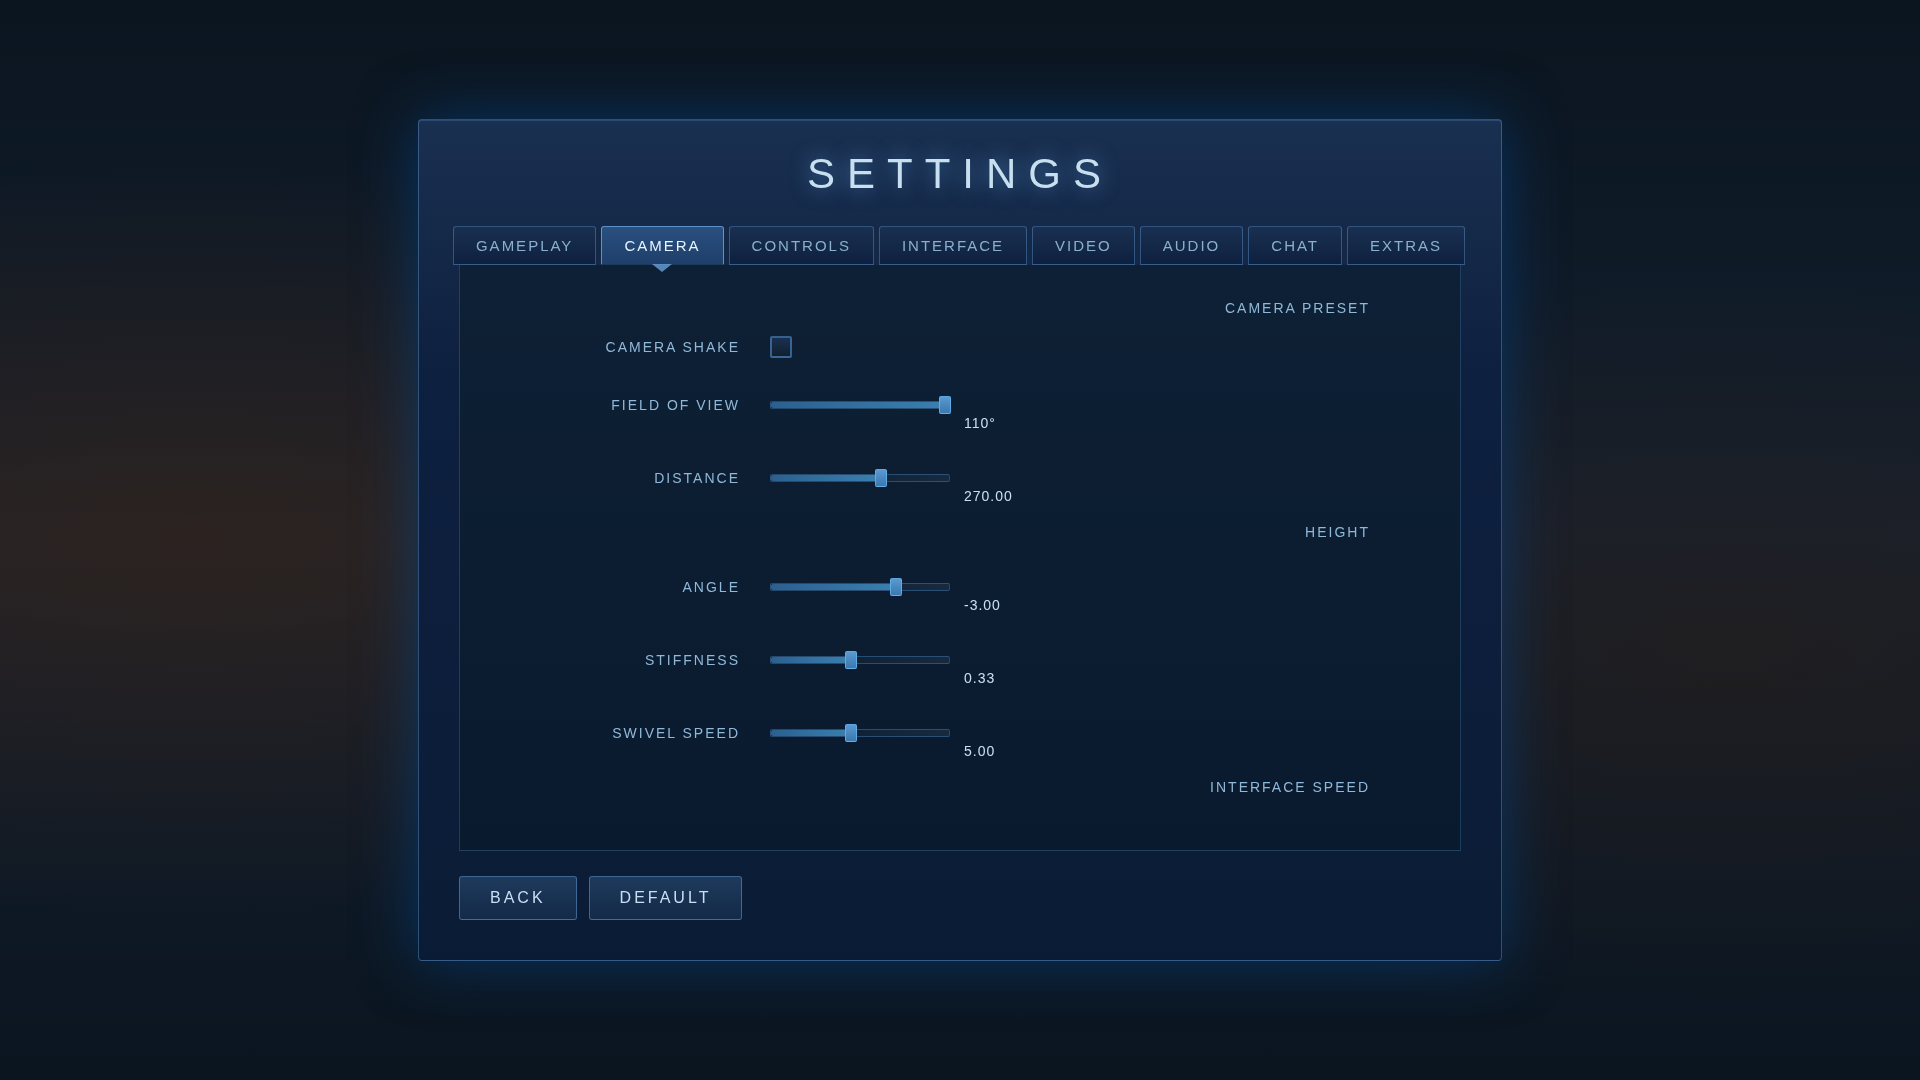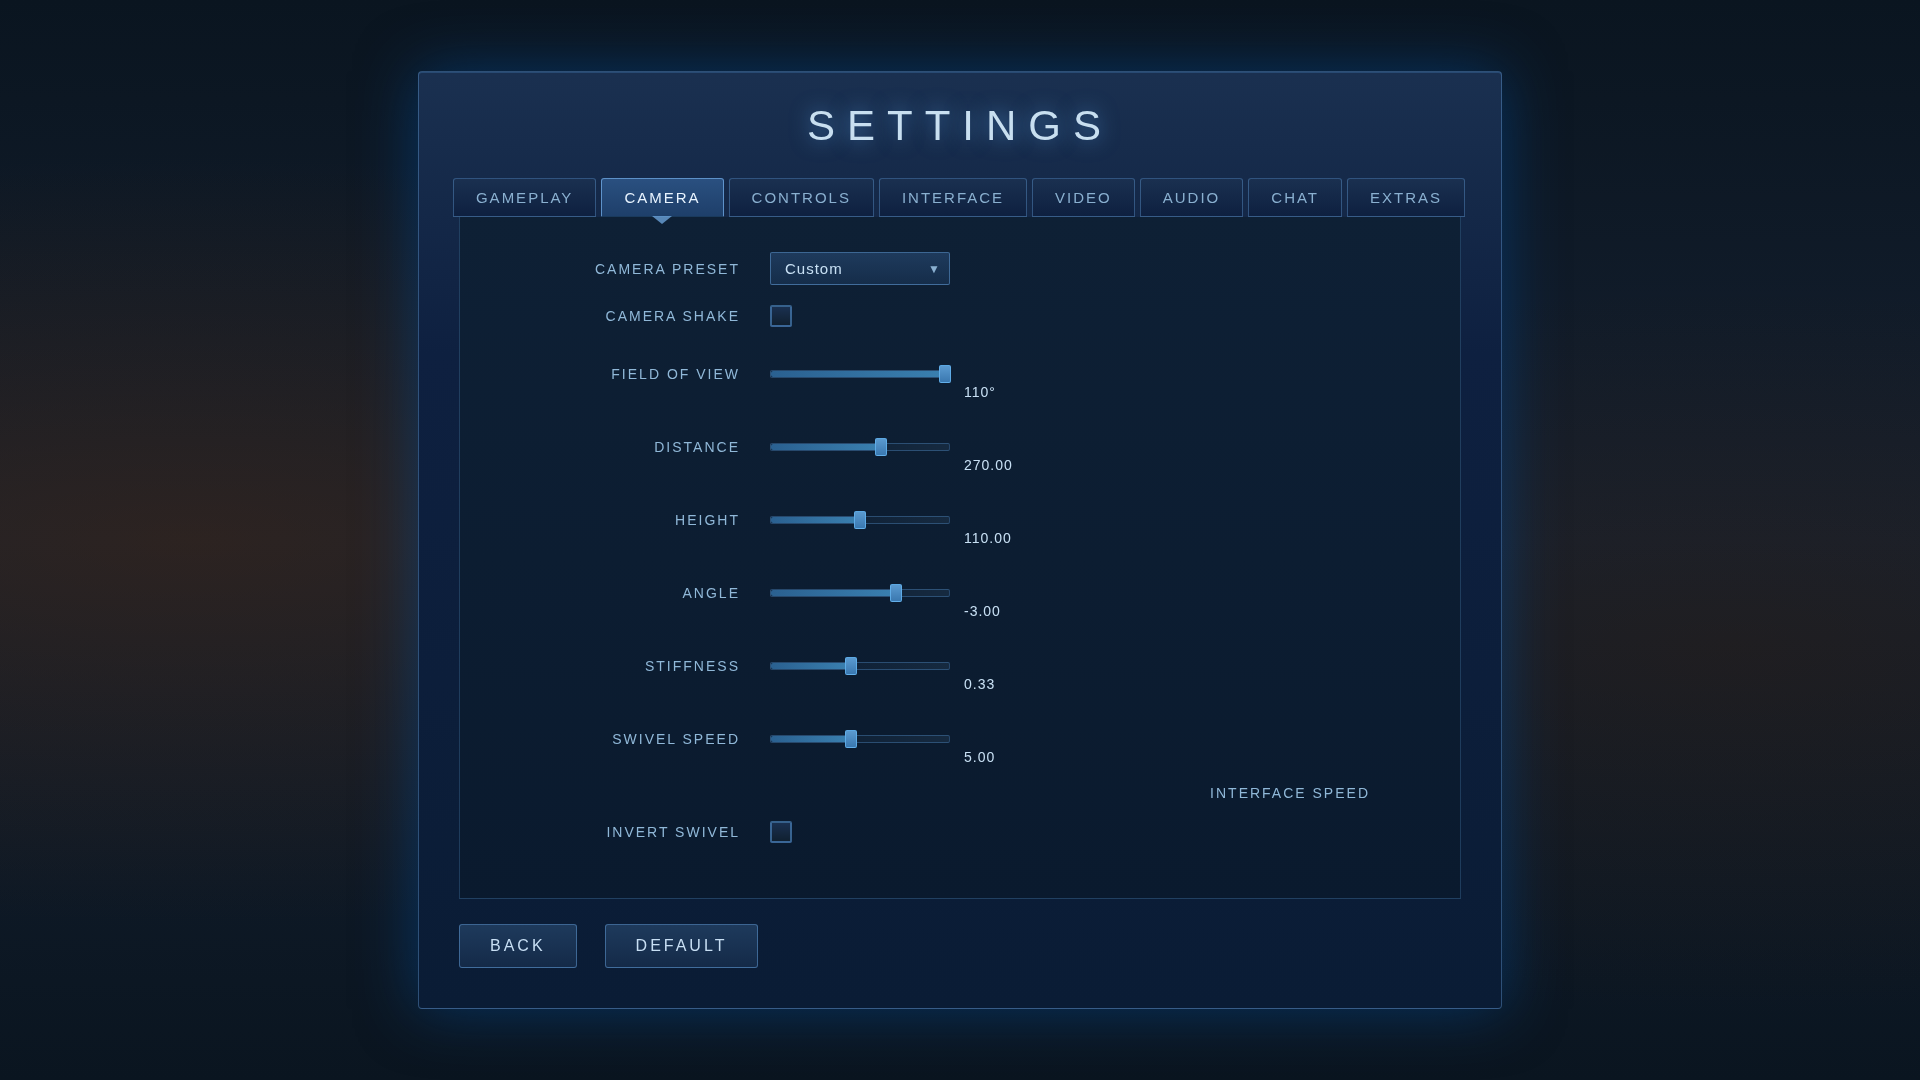--- a/index.html
+++ b/index.html
@@ -194,21 +194,21 @@
     .slider-value {
       font-size: 14px;
       color: #c8e0f4;
       letter-spacing: 1px;
       min-width: 55px;
       margin-top: 37px;
     }
 
     .bottom-buttons {
       display: flex;
-      gap: 28px;
+      gap: 12px;
       margin-top: 25px;
     }
 
     .btn {
       padding: 12px 30px;
       font-size: 16px;
       letter-spacing: 3px;
       color: #c8dff4;
       background: linear-gradient(180deg, #1e3a5c 0%, #142a48 100%);
       border: 1px solid rgba(100,160,220,0.5);
@@ -243,31 +243,20 @@
     <div class="tab">VIDEO</div>
     <div class="tab">AUDIO</div>
     <div class="tab">CHAT</div>
     <div class="tab">EXTRAS</div>
   </div>
 
   <div class="content-area">
 
     <div class="settings-row">
       <div class="setting-label">CAMERA PRESET</div>
-      <div class="setting-control">
-        <div class="dropdown-wrapper">
-          <select class="preset-dropdown">
-            <option>Custom</option>
-            <option>Default</option>
-            <option>Ball Cam</option>
-            <option>Driver Cam</option>
-          </select>
-          <span class="dropdown-arrow">▼</span>
-        </div>
-      </div>
     </div>
 
     <div class="settings-row">
       <div class="setting-label">CAMERA SHAKE</div>
       <div class="setting-control">
         <div class="checkbox"></div>
       </div>
     </div>
 
     <div class="settings-row">
@@ -287,27 +276,20 @@
         <div class="slider-track">
           <div class="slider-fill" style="width: 62%"></div>
           <div class="slider-thumb" style="left: 62%"></div>
         </div>
         <span class="slider-value">270.00</span>
       </div>
     </div>
 
     <div class="settings-row">
       <div class="setting-label">HEIGHT</div>
-      <div class="setting-control slider-container">
-        <div class="slider-track">
-          <div class="slider-fill" style="width: 50%"></div>
-          <div class="slider-thumb" style="left: 50%"></div>
-        </div>
-        <span class="slider-value">110.00</span>
-      </div>
     </div>
 
     <div class="settings-row">
       <div class="setting-label">ANGLE</div>
       <div class="setting-control slider-container">
         <div class="slider-track">
           <div class="slider-fill" style="width: 70%"></div>
           <div class="slider-thumb" style="left: 70%"></div>
         </div>
         <span class="slider-value">-3.00</span>
@@ -333,26 +315,20 @@
           <div class="slider-thumb" style="left: 45%"></div>
         </div>
         <span class="slider-value">5.00</span>
       </div>
     </div>
 
     <div class="settings-row">
       <div class="setting-label">INTERFACE SPEED</div>
     </div>
 
-    <div class="settings-row">
-      <div class="setting-label">INVERT SWIVEL</div>
-      <div class="setting-control">
-        <div class="checkbox"></div>
-      </div>
-    </div>
 
   </div>
 
   <div class="bottom-buttons">
     <button class="btn">BACK</button>
     <button class="btn">DEFAULT</button>
   </div>
 
 </div>
 

